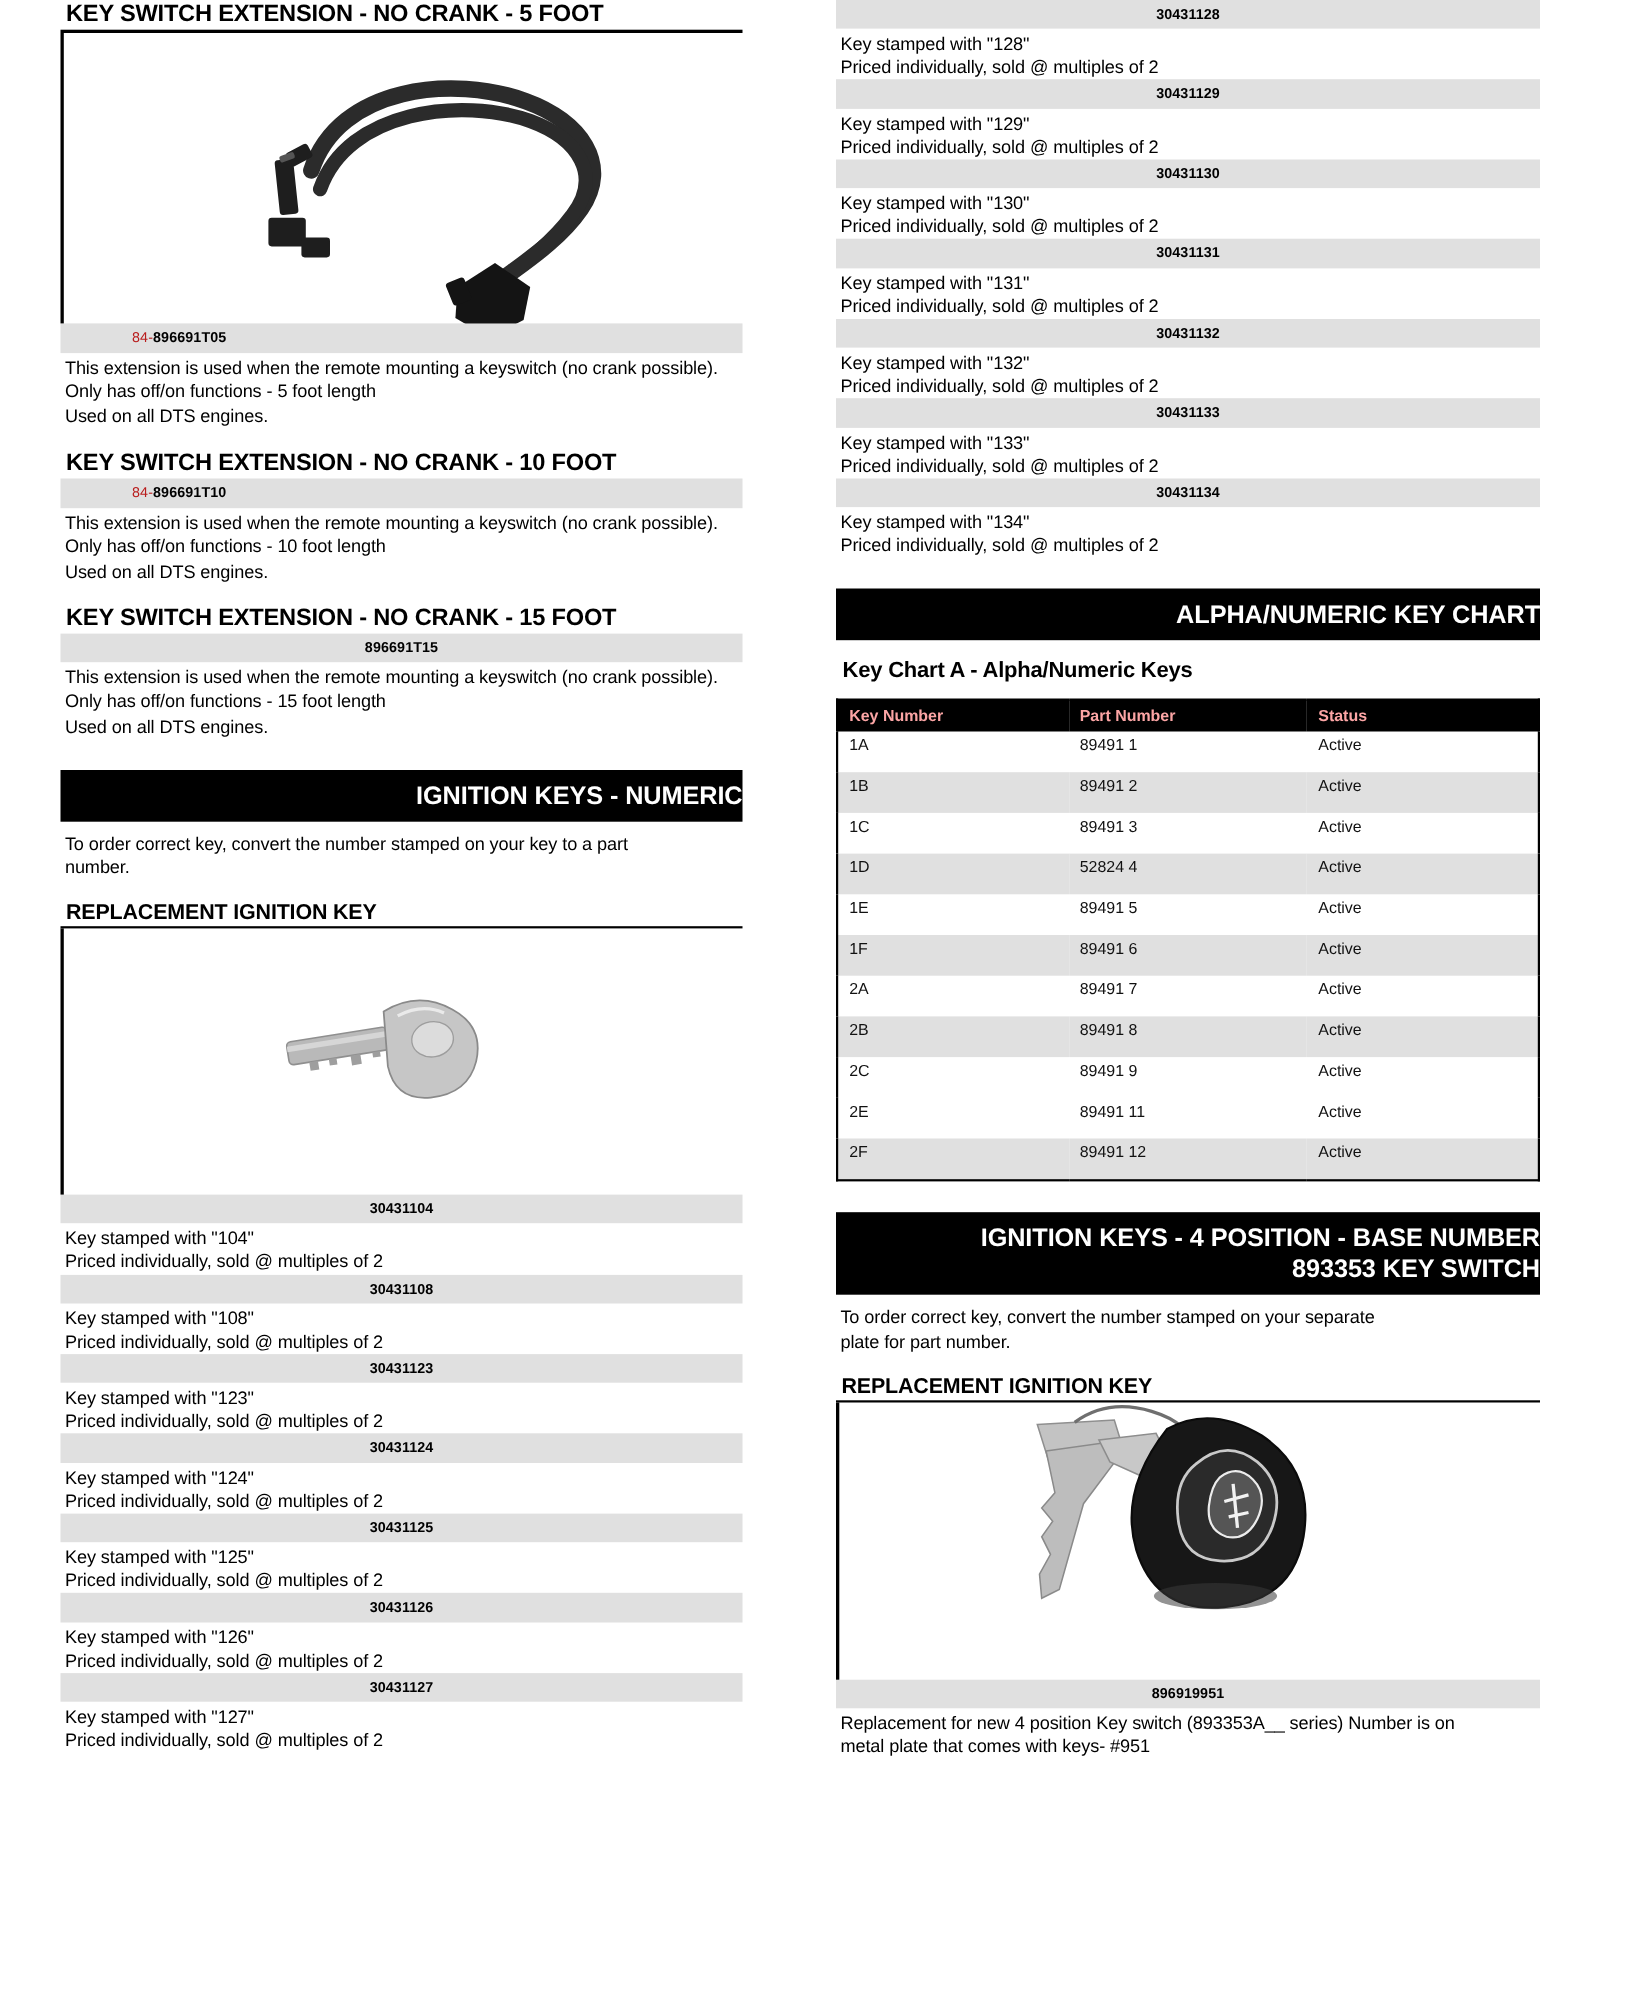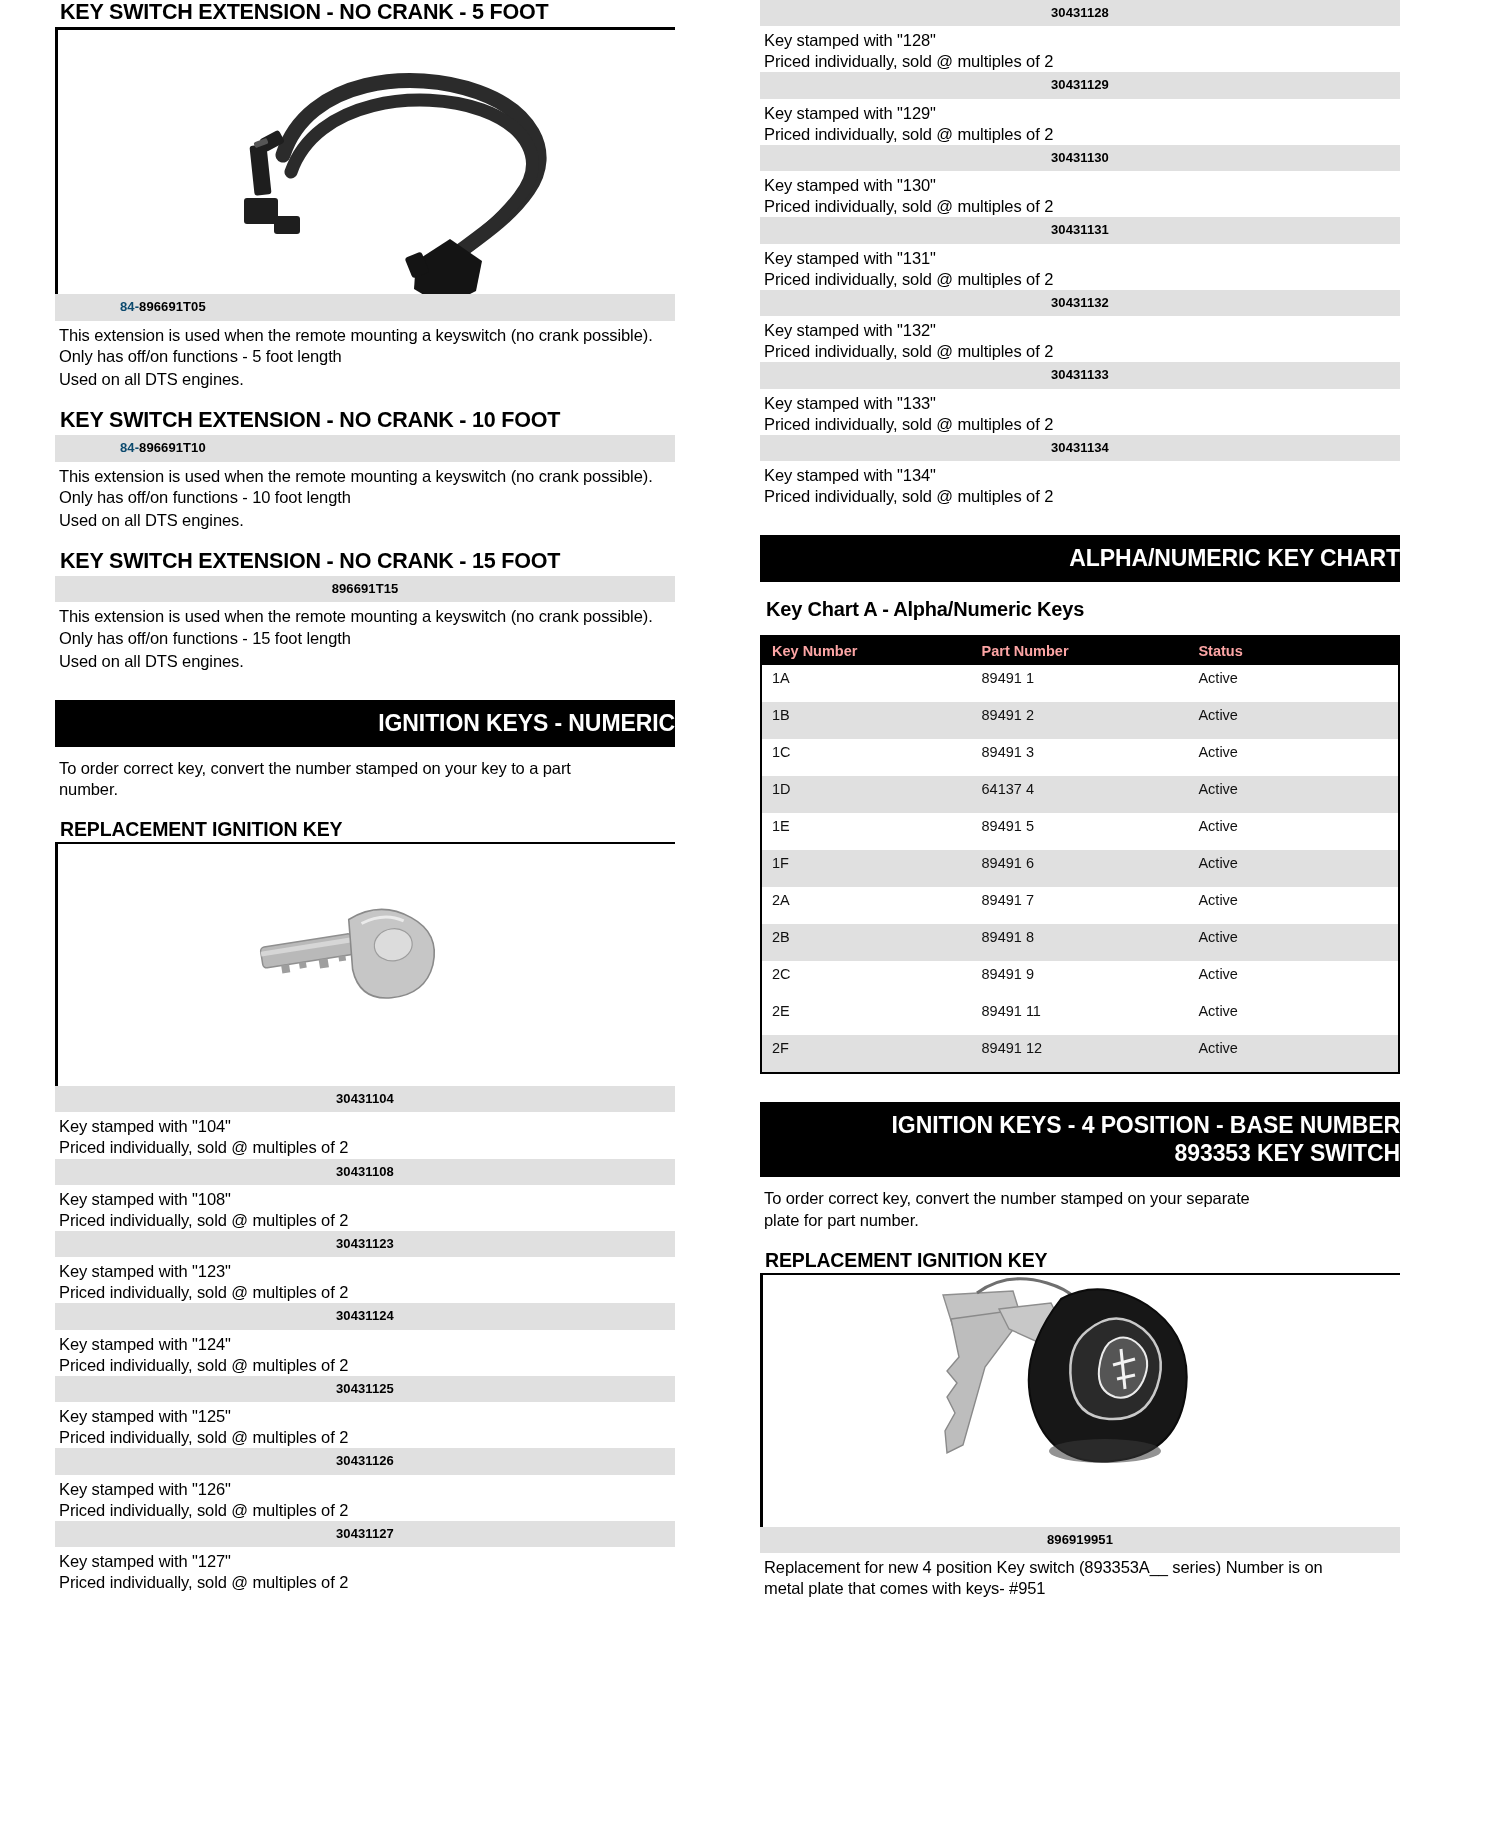--- a/index.html
+++ b/index.html
@@ -59,21 +59,21 @@
     background: #e0e0e0;
     font-size: 13px;
     font-weight: bold;
     padding: 5px 0 5px 0;
     text-align: left;
     text-indent: 65px;
     line-height: 1.25;
     letter-spacing: 0.1px;
   }
   .pn-band.center { text-indent: 0; text-align: center; }
-  .pn-prefix { color: #0c4a6e; font-weight: bold; }
+  .pn-prefix { color: #b91c1c; font-weight: normal; }
 
   .body-text {
     font-size: 16.5px;
     line-height: 1.28;
     margin: 4px 0 0 4px;
     letter-spacing: -0.1px;
   }
   .body-text.tight { margin-top: 2px; }
   .body-text.gap   { margin-top: 11px; }
 
@@ -364,21 +364,21 @@
           <td>89491  2</td>
           <td>Active</td>
         </tr>
         <tr>
           <td>1C</td>
           <td>89491  3</td>
           <td>Active</td>
         </tr>
         <tr class="alt">
           <td>1D</td>
-          <td>64137  4</td>
+          <td>52824  4</td>
           <td>Active</td>
         </tr>
         <tr>
           <td>1E</td>
           <td>89491  5</td>
           <td>Active</td>
         </tr>
         <tr class="alt">
           <td>1F</td>
           <td>89491  6</td>

